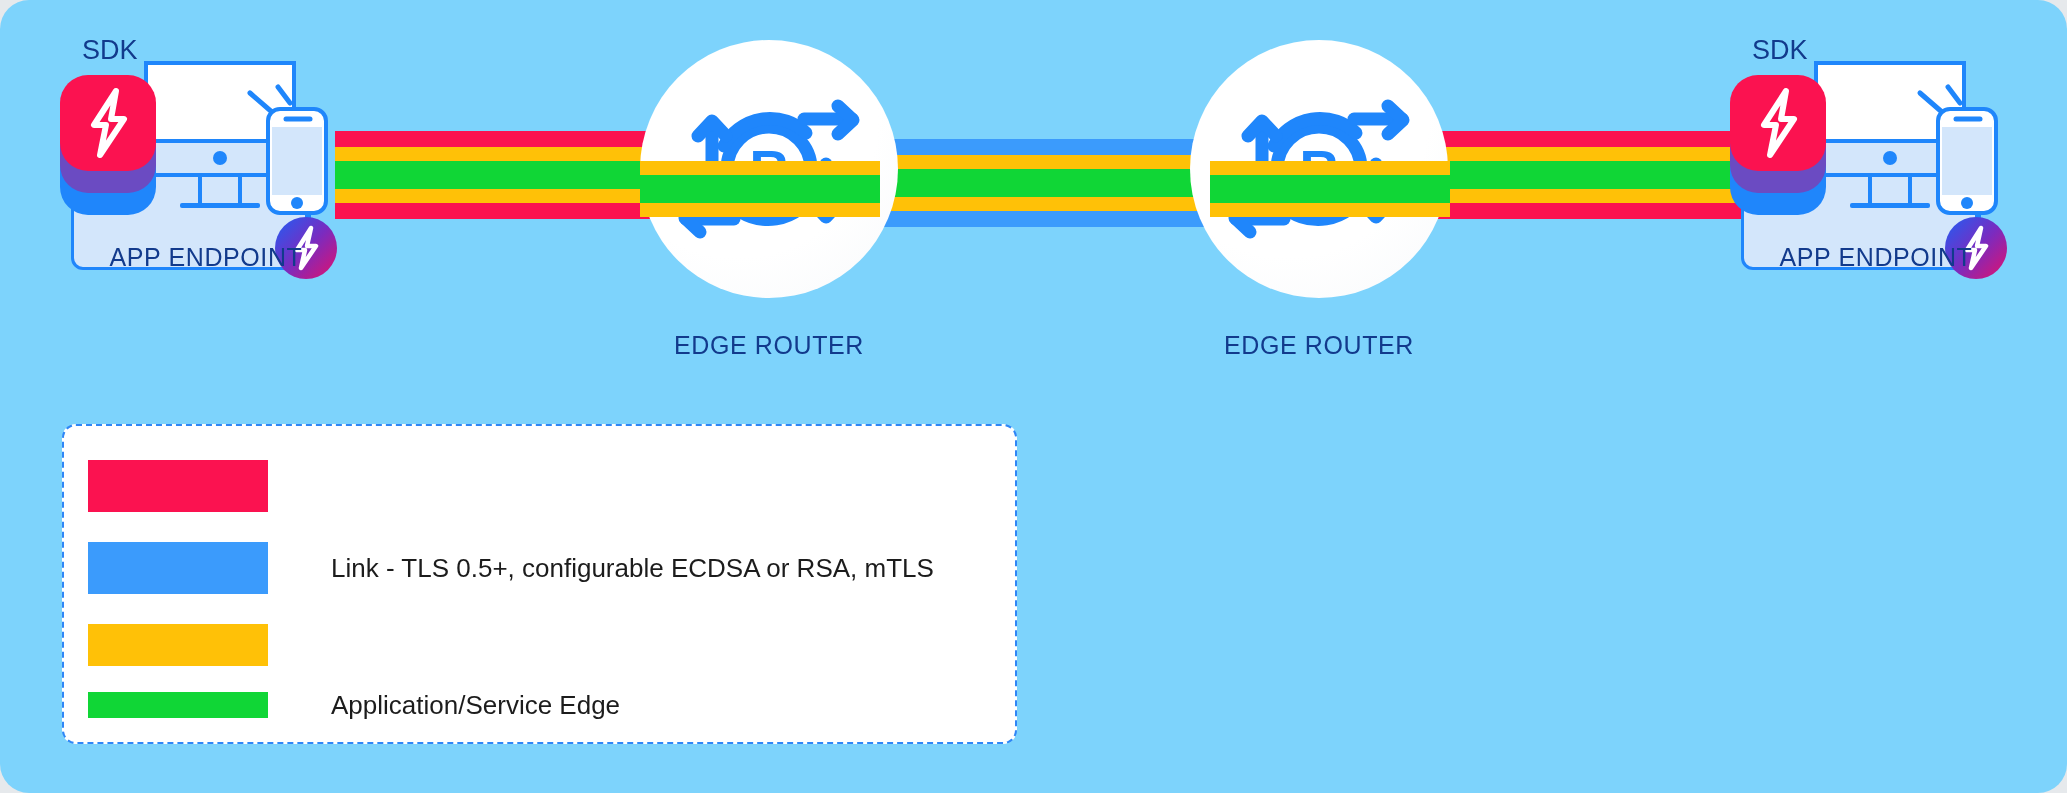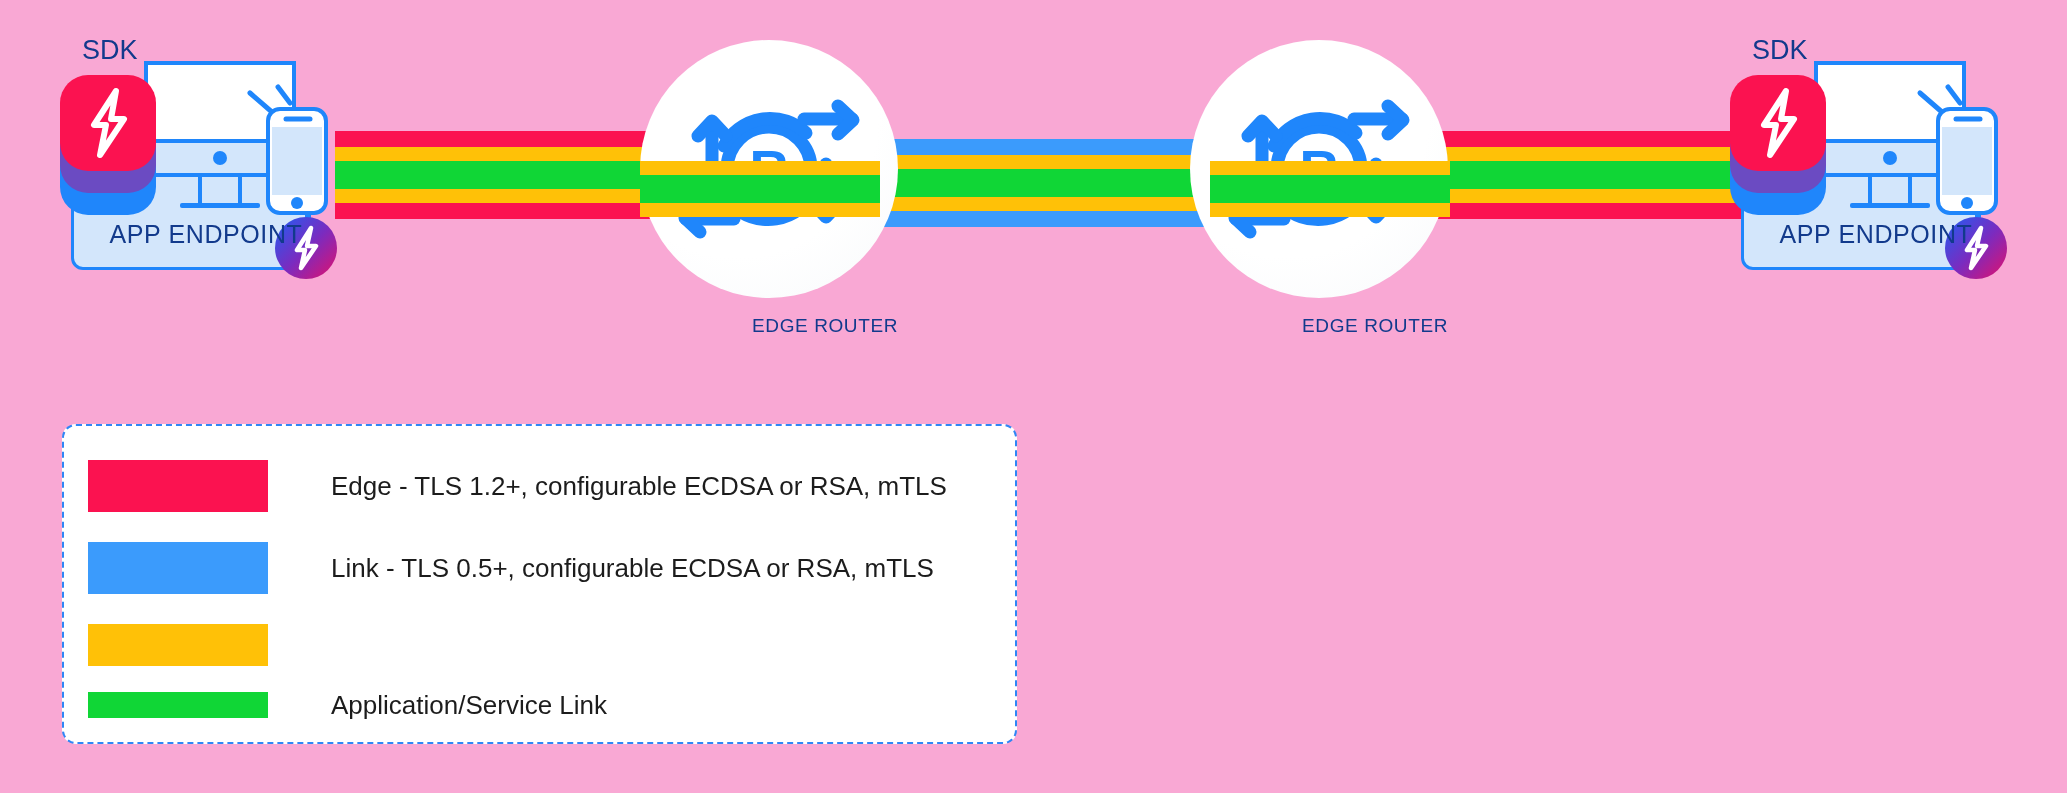--- a/index.html
+++ b/index.html
@@ -5,22 +5,23 @@
   * { box-sizing: border-box; }
   html, body {
     margin: 0; padding: 0;
     background: #e6e9ec;
     font-family: "Liberation Sans", sans-serif;
   }
   #canvas {
     position: relative;
     width: 2067px;
     height: 793px;
-    background: #f9a8d4;
+    background: #7dd3fc;
     overflow: hidden;
+    border-radius: 29px;
   }
 
   
   .pipe { position: absolute; }
   .band { position: absolute; left: 0; width: 100%; }
   .band.edge   { background: #fb1250; }
   .band.link   { background: #3b9bfc; }
   .band.svc    { background: #ffc107; }
   .band.data   { background: #10d636; }
 
@@ -33,20 +34,21 @@
     border-radius: 12px;
   }
   .ep-label {
     position: absolute;
     width: 100%;
     text-align: center;
     color: #123a8c;
     font-size: 25px;
     letter-spacing: .6px;
     white-space: nowrap;
+    margin-top: 23px;
   }
   .sdk-label {
     position: absolute;
     color: #123a8c;
     font-size: 27px;
     white-space: nowrap;
   }
   .sdk-stack { position: absolute; }
   .sdk-tile {
     position: absolute;
@@ -72,25 +74,26 @@
   .router { position: absolute; }
   .router-disc {
     position: absolute;
     width: 258px; height: 258px;
     border-radius: 50%;
     background: radial-gradient(circle at 38% 30%, #ffffff 0%, #ffffff 58%, #f7f9fb 100%);
   }
   .router-label {
     position: absolute;
     width: 100%;
-    text-align: right;
+    text-align: center;
     color: #123a8c;
-    font-size: 19px;
+    font-size: 25px;
     letter-spacing: .6px;
     white-space: nowrap;
+    margin-top: 16px;
   }
 
   
   .legend {
     position: absolute;
     background: #ffffff;
     border: 2.5px dashed #2f86f6;
     border-radius: 14px;
   }
   .legend-row {
@@ -286,31 +289,30 @@
       </svg>
     </div>
 
     <span class="ep-label" style="left:-24px; top:185px;">APP ENDPOINT</span>
   </div>
 
   <div class="legend" style="left:62px; top:424px; width:955px; height:320px; z-index:7;">
 
     <div class="legend-row" style="left:24px; top:34px; width:900px; height:52px;">
       <span class="swatch" style="height:52px; background:#fb1250;"></span>
-      <span class="legend-text">Edge - TLS 1.2+, configurable ECDSA or RSA, mTLS</span>
     </div>
 
     <div class="legend-row" style="left:24px; top:116px; width:900px; height:52px;">
       <span class="swatch" style="height:52px; background:#3b9bfc;"></span>
       <span class="legend-text">Link - TLS 0.5+, configurable ECDSA or RSA, mTLS</span>
     </div>
 
     <div class="legend-row" style="left:24px; top:198px; width:900px; height:42px;">
       <span class="swatch" style="height:42px; background:#ffc107;"></span>
     </div>
 
     <div class="legend-row" style="left:24px; top:266px; width:900px; height:26px;">
       <span class="swatch" style="height:26px; background:#10d636;"></span>
-      <span class="legend-text">Application/Service Link</span>
+      <span class="legend-text">Application/Service Edge</span>
     </div>
   </div>
 
 </div>
 
 </body></html>

